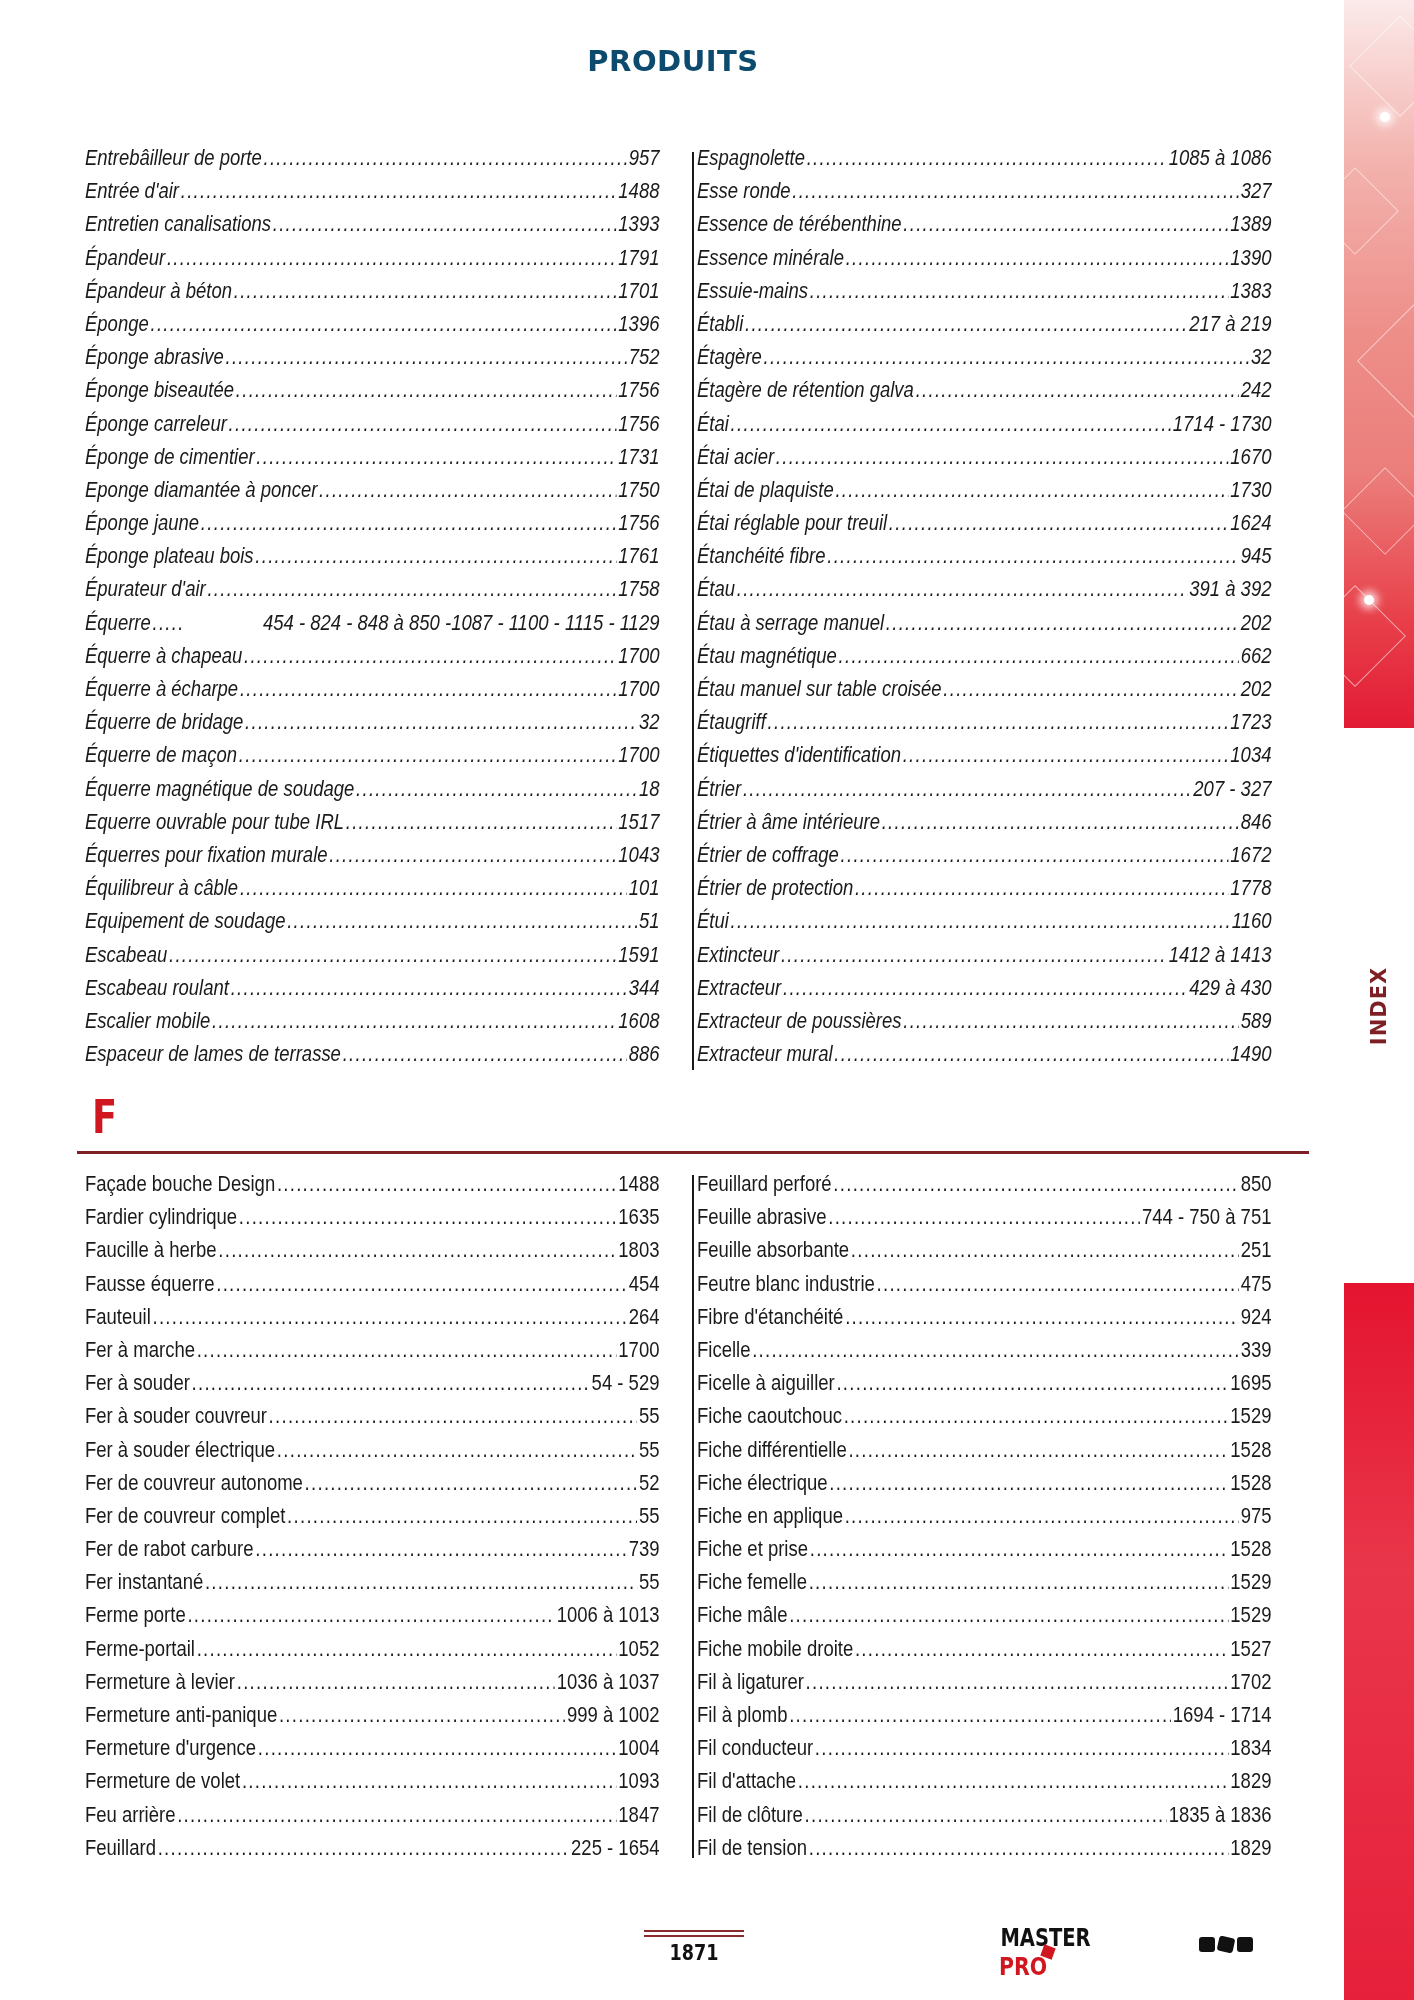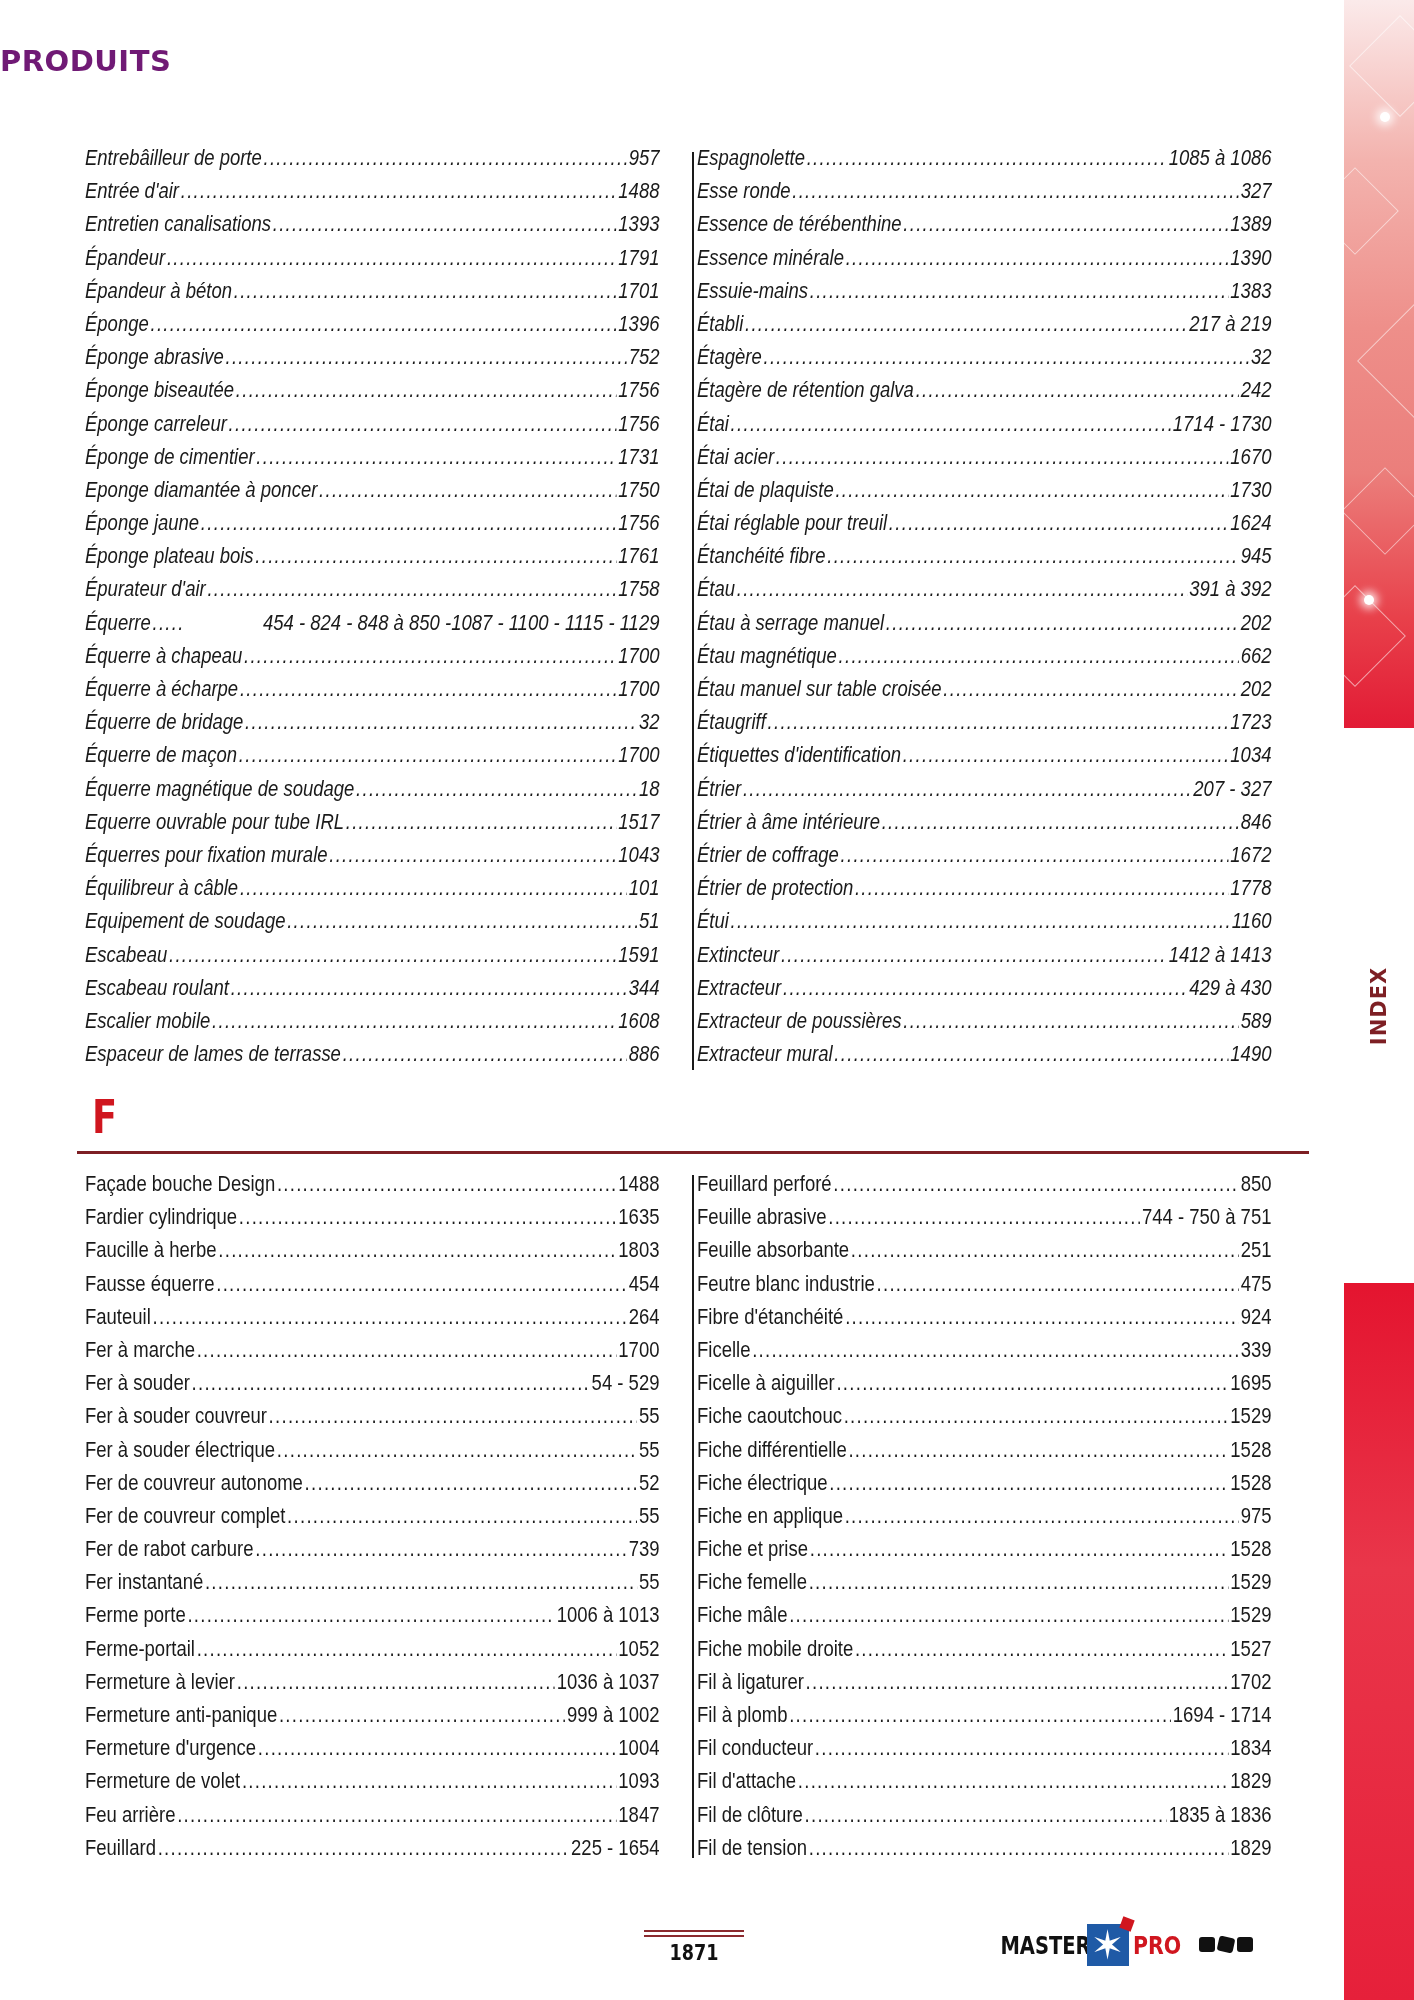--- a/index.html
+++ b/index.html
@@ -1,21 +1,21 @@
 <!DOCTYPE html>
 <html><head>
   <meta charset="utf-8">
   <style>
     html, body { margin: 0; padding: 0; background: #ffffff; }
     body { width: 1414px; height: 2000px; position: relative; overflow: hidden;
            font-family: "Liberation Sans", sans-serif; color: #1a1a1a; }
 
-    .page-title { position: absolute; top: 44px; left: 0; width: 1346px; text-align: left;
+    .page-title { position: absolute; top: 44px; left: 0; width: 1346px; text-align: center;
                   font-family: "DejaVu Sans", sans-serif; font-weight: bold; font-size: 29px;
-                  color: #701a75; letter-spacing: 0.5px; }
+                  color: #0c4a6e; letter-spacing: 0.5px; }
 
     .col { position: absolute; width: 575px; }
     .col.left { left: 85px; }
     .col.right { left: 697px; }
     .section-e .col { top: 142px; font-style: italic; }
     .section-f .col { top: 1168px; }
 
     .entry { display: flex; align-items: baseline; height: 33.2px; font-size: 21.5px;
              line-height: 33.2px; white-space: nowrap; transform: scaleX(0.86); transform-origin: left center;
              width: 668px; }
@@ -46,21 +46,21 @@
     .sidebar-bottom { position: absolute; left: 0; top: 1283px; width: 70px; height: 717px;
                       background: linear-gradient(180deg, #e4142f 0%, #e9364a 40%, #e6203a 100%); }
 
     .footer-rule { position: absolute; left: 644px; width: 100px; height: 2px; background: #8b2a2e; }
     .footer-rule.r1 { top: 1930px; }
     .footer-rule.r2 { top: 1935px; }
     .page-number { position: absolute; left: 644px; top: 1940px; width: 100px; text-align: center;
                    font-family: "DejaVu Sans", sans-serif; font-weight: bold; font-size: 22px; color: #111;
                    transform: scaleX(0.8); }
 
-    .logo { position: absolute; left: 975px; top: 1923px; display: flex; align-items: center; height: 44px; }
+    .logo { position: absolute; left: 975px; top: 1923px; display: flex; align-items: center; height: 44px; flex-direction: column; }
     .logo .master { font-family: "DejaVu Sans", sans-serif; font-weight: bold; font-size: 25px; color: #111;
                     transform: scaleX(0.78); transform-origin: right center; margin-right: -8px; }
     .logo .emblem { width: 42px; height: 42px; background: #1f5aa6; position: relative; margin: 0 4px; }
     .logo .emblem .cube { position: absolute; right: -4px; top: -6px; width: 12px; height: 12px; background: #d0161f;
                           transform: rotate(20deg); }
     .logo .emblem .star { position: absolute; left: 0; top: 0; width: 42px; height: 42px; color: #fff; font-size: 40px;
                           line-height: 42px; text-align: center; }
     .logo .pro { font-family: "DejaVu Sans", sans-serif; font-weight: bold; font-size: 25px; color: #d0161f;
                  transform: scaleX(0.82); transform-origin: left center; }
     .blocks { position: absolute; left: 1199px; top: 1937px; display: flex; gap: 3px; }

